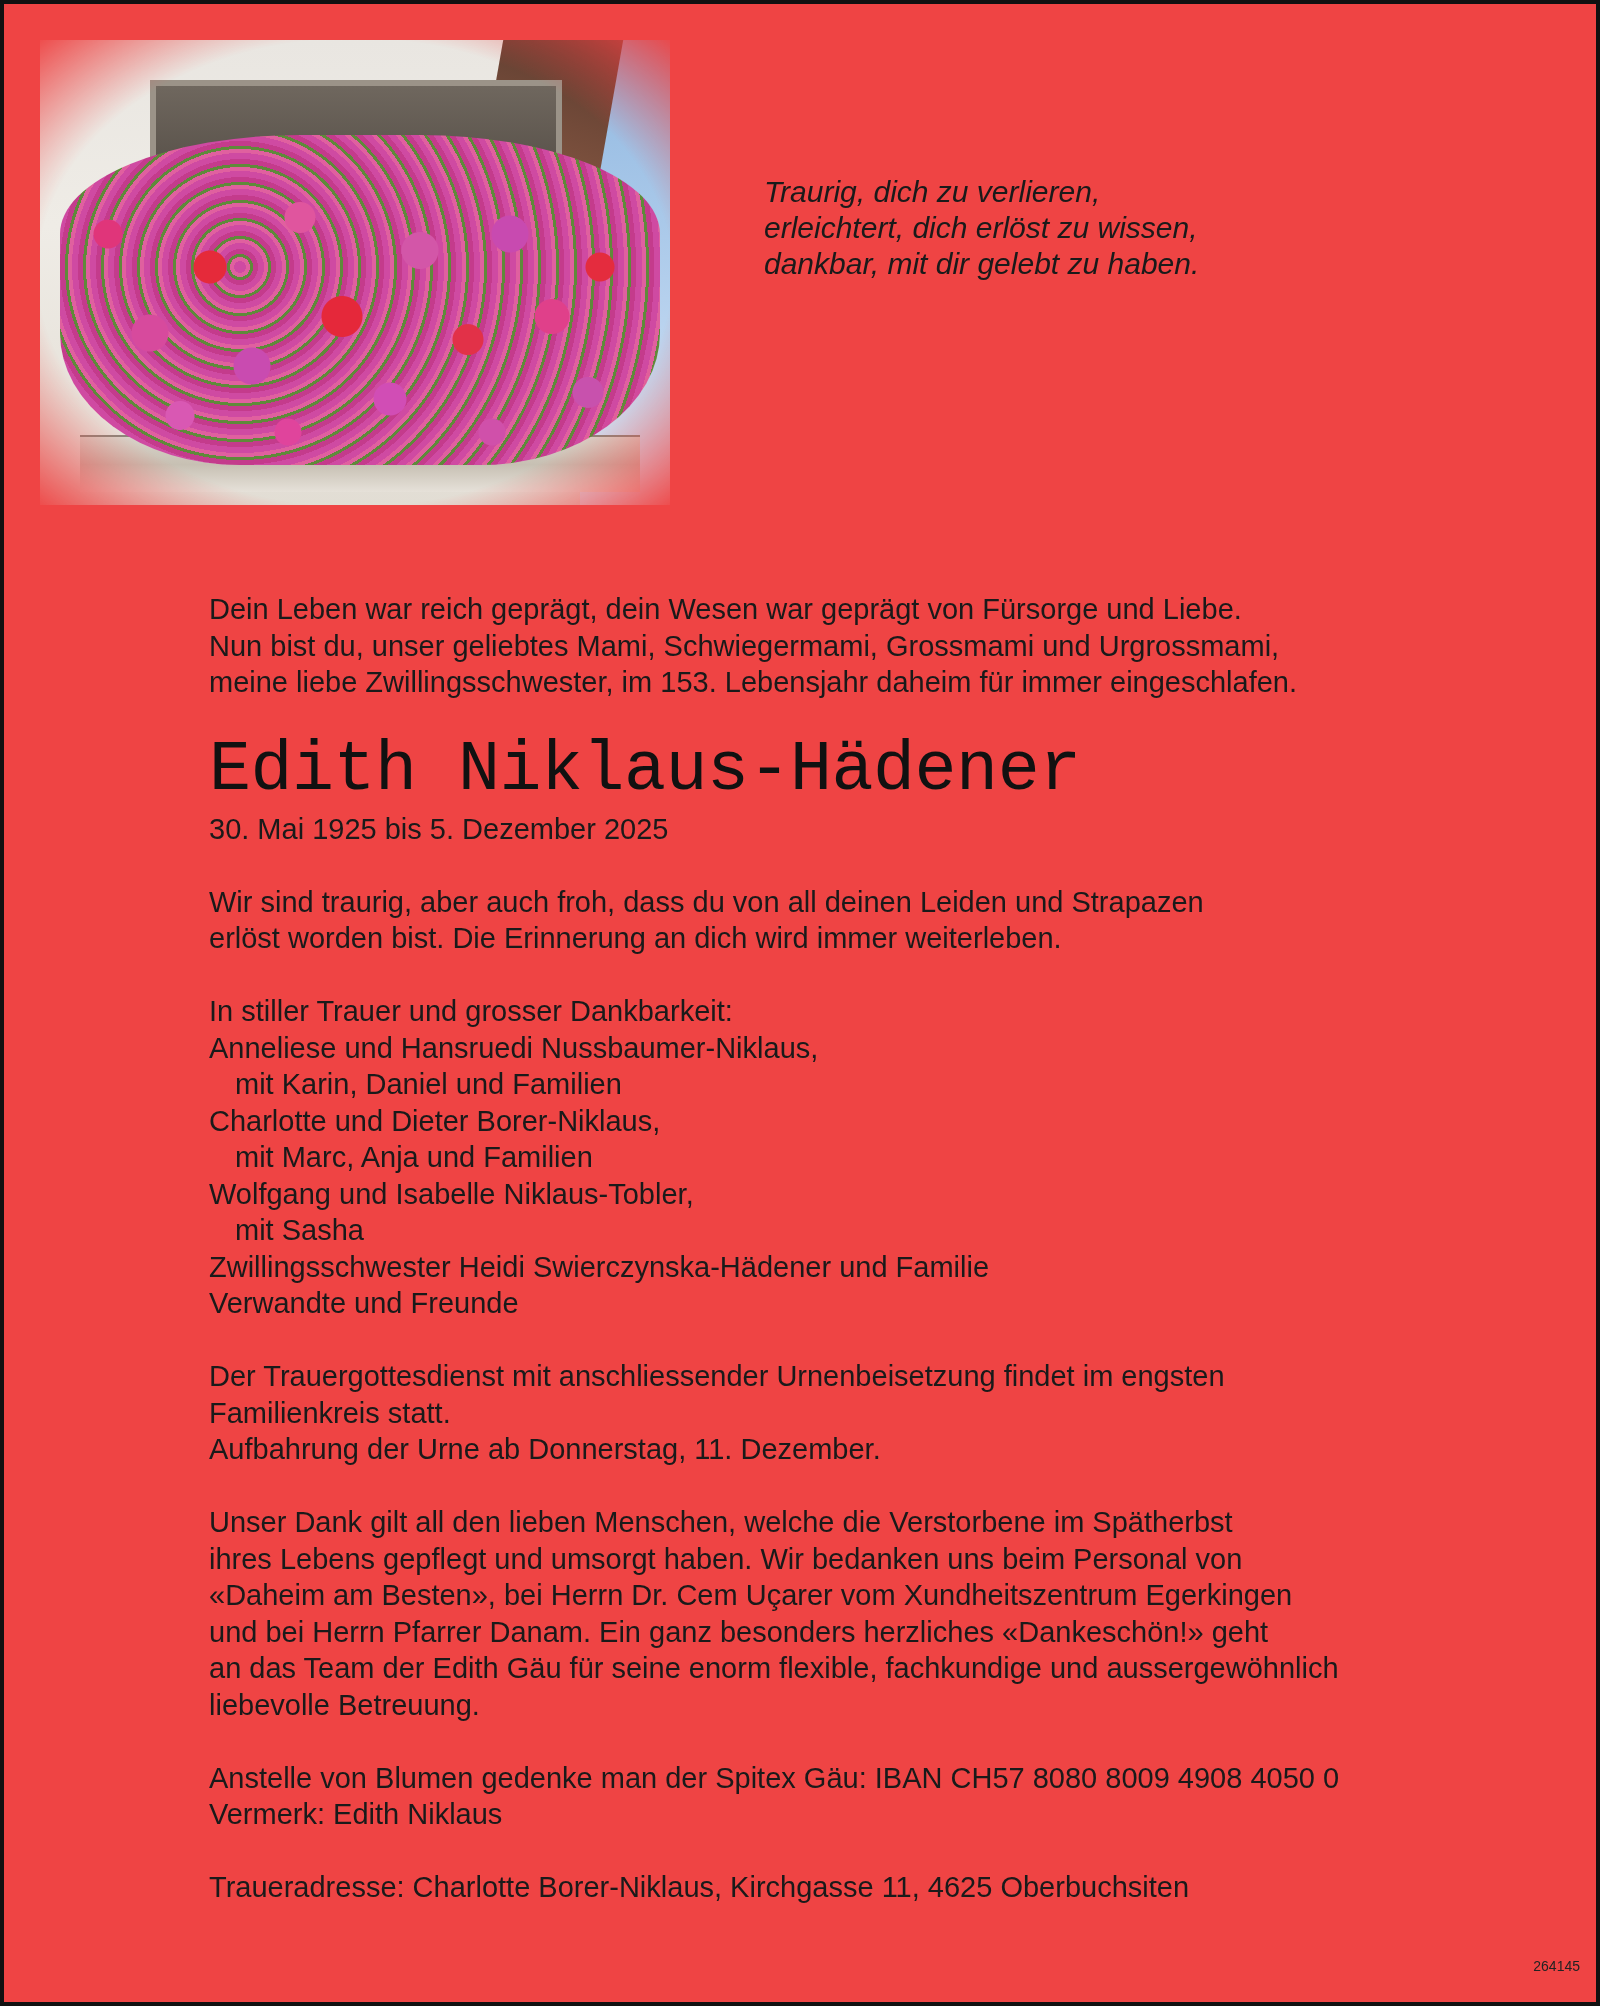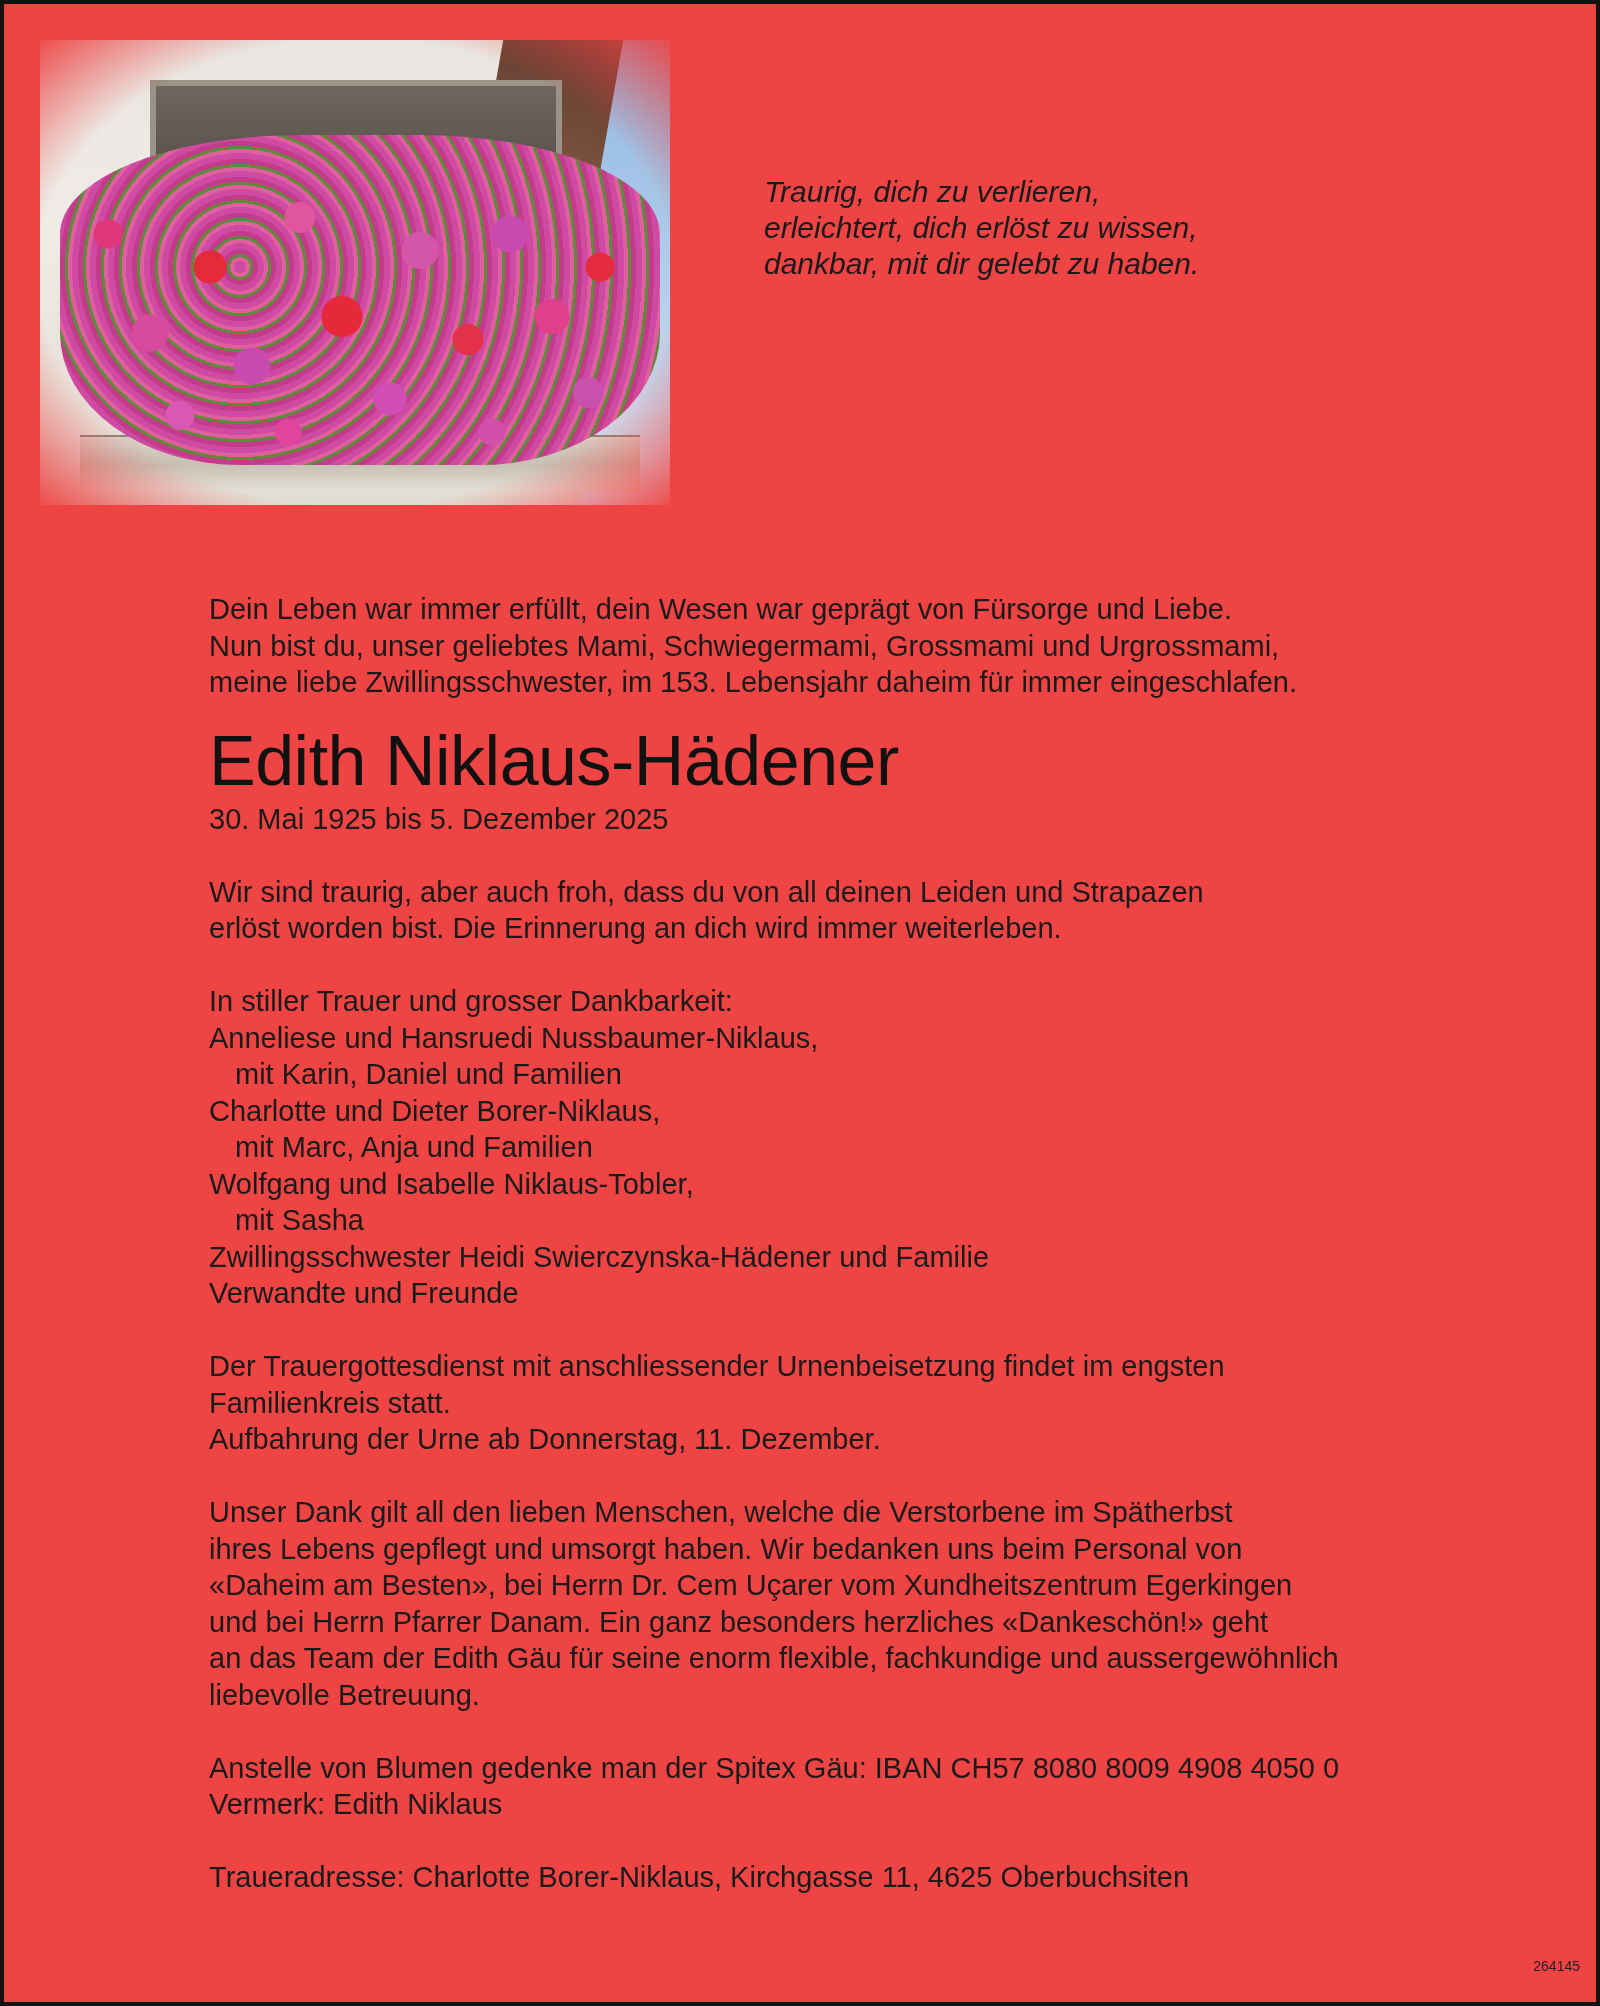--- a/index.html
+++ b/index.html
@@ -53,22 +53,22 @@
     }
     .quote div { white-space: nowrap; }
     .content {
       position: absolute; left: 205px; top: 587px; width: 1300px;
       font-family: "Liberation Sans", sans-serif; font-size: 29px; line-height: 36.5px; color: #1a1a1a;
     }
     .line { white-space: nowrap; }
     .indent { padding-left: 26px; }
     .gap { height: 36.5px; }
     .name {
-      font-family: Liberation Sans, sans-serif; font-size: 70px; line-height: 80px; color: #111;
-      margin-top: 20px; white-space: nowrap; letter-spacing: -0.5px;
+      font-family: Liberation Mono, monospace; font-size: 70px; line-height: 80px; color: #111;
+      margin-top: 30px; white-space: nowrap; letter-spacing: -0.5px;
     }
     .ref {
       position: absolute; right: 16px; bottom: 28px;
       font-family: "Liberation Sans", sans-serif; font-size: 14px; color: #222;
     }
   </style>
 </head>
 <body>
 
 <div class="frame">
@@ -83,21 +83,21 @@
   </div>
 
   <div class="quote">
     <div>Traurig, dich zu verlieren,</div>
     <div>erleichtert, dich erlöst zu wissen,</div>
     <div>dankbar, mit dir gelebt zu haben.</div>
   </div>
 
   <div class="content">
     <div>
-      <div class="line">Dein Leben war immer erfüllt, dein Wesen war geprägt von Fürsorge und Liebe.</div>
+      <div class="line">Dein Leben war reich geprägt, dein Wesen war geprägt von Fürsorge und Liebe.</div>
       <div class="line">Nun bist du, unser geliebtes Mami, Schwiegermami, Grossmami und Urgrossmami,</div>
       <div class="line">meine liebe Zwillingsschwester, im 153. Lebensjahr daheim für immer eingeschlafen.</div>
     </div>
 
     <div class="name">Edith Niklaus-Hädener</div>
     <div class="line">30. Mai 1925 bis 5. Dezember 2025</div>
 
     <div class="gap"></div>
     <div>
       <div class="line">Wir sind traurig, aber auch froh, dass du von all deinen Leiden und Strapazen</div>

